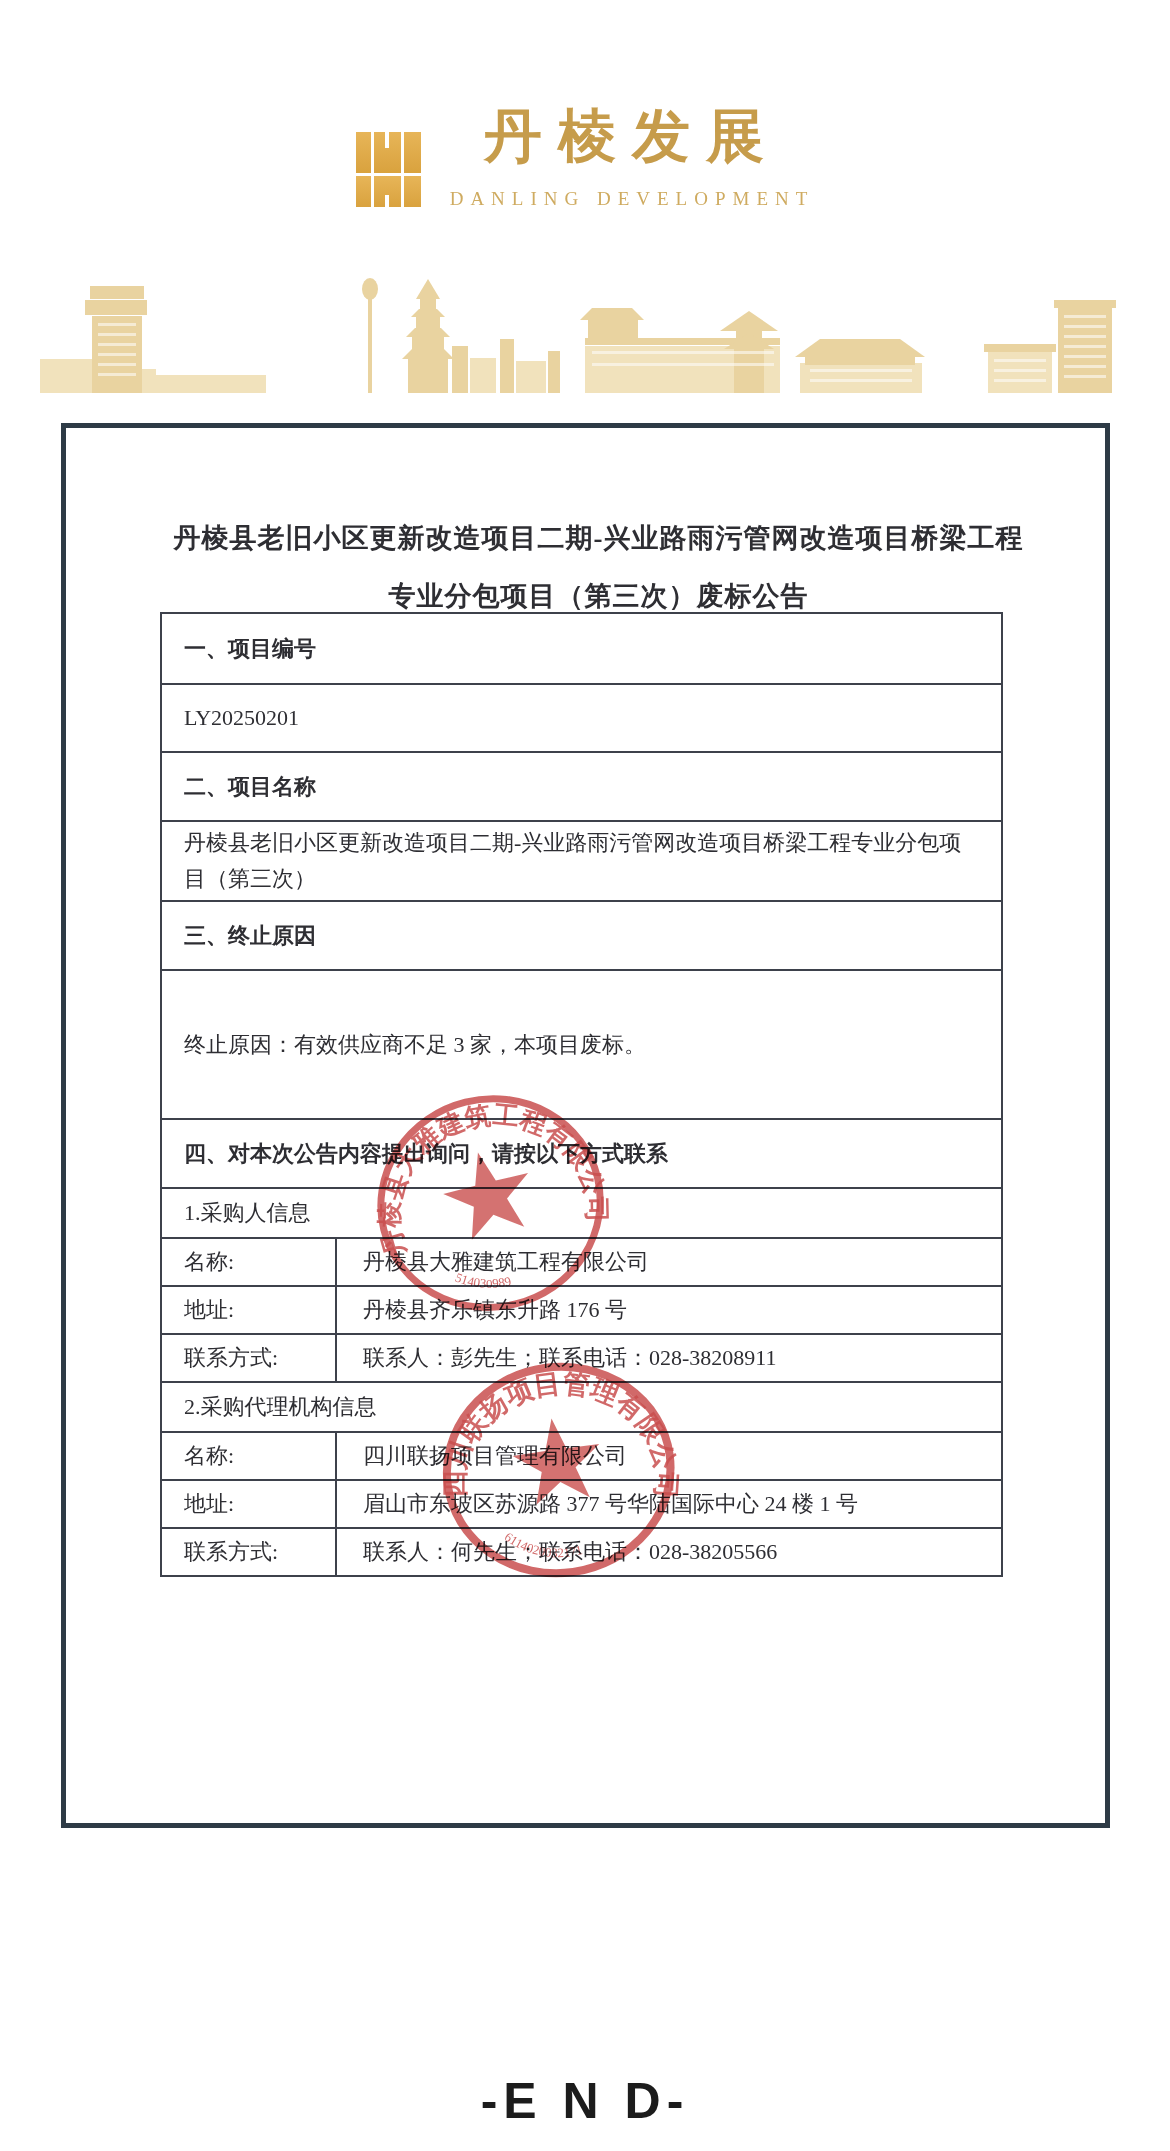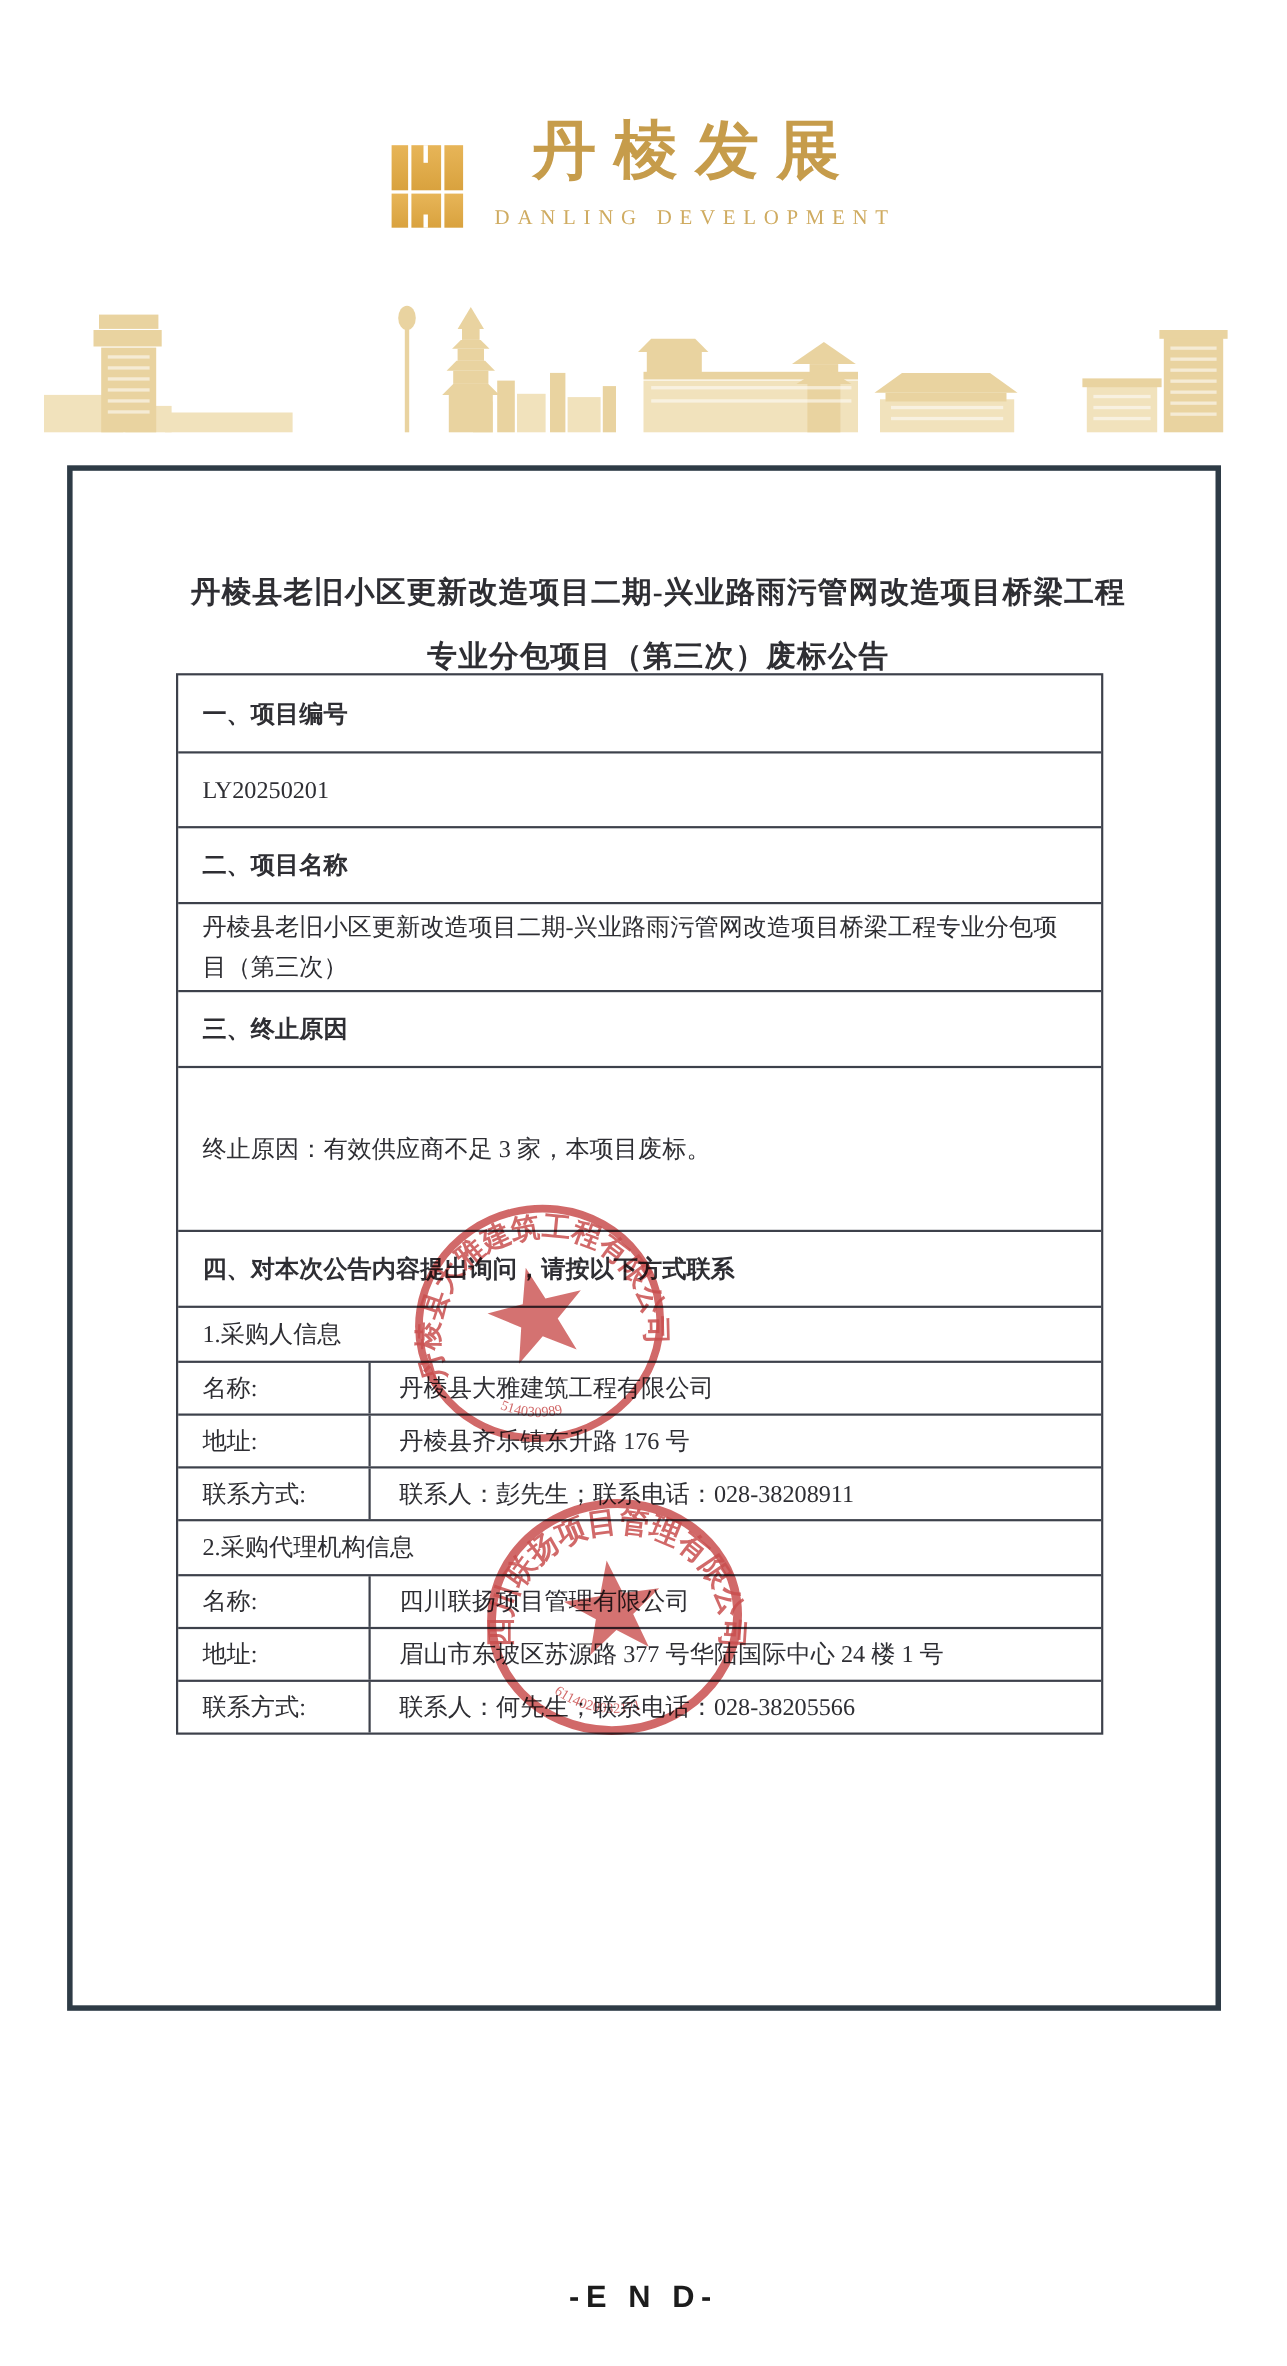--- a/index.html
+++ b/index.html
@@ -48,21 +48,21 @@
   .trow.pair   { height:48px; }
   .cell.label { width:175px; padding-left:22px; border-right:2px solid #3d414b; flex:none; }
   .cell.val   { flex:1; padding-left:26px; padding-right:20px; }
   
   .stamp { position:absolute; mix-blend-mode:multiply; opacity:0.92; }
   .stamp.s1 { left:366px; top:1085px; transform:rotate(-14deg); }
   .stamp.s2 { left:434px; top:1352px; transform:rotate(-8deg); }
   
   .end-mark { position:absolute; top:2072px; left:0; width:100%; text-align:center;
     font-family:"Liberation Sans","DejaVu Sans",sans-serif; font-weight:bold;
-    font-size:28px; letter-spacing:6px; color:#1c1c1c; }
+    font-size:50px; letter-spacing:6px; color:#1c1c1c; }
 </style>
 </head>
 <body>
 
 <div class="logo-block">
   <div class="logo-icon">
     <div class="blk"></div>
     <div class="blk notch"></div>
     <div class="blk"></div>
     <div class="blk"></div>

